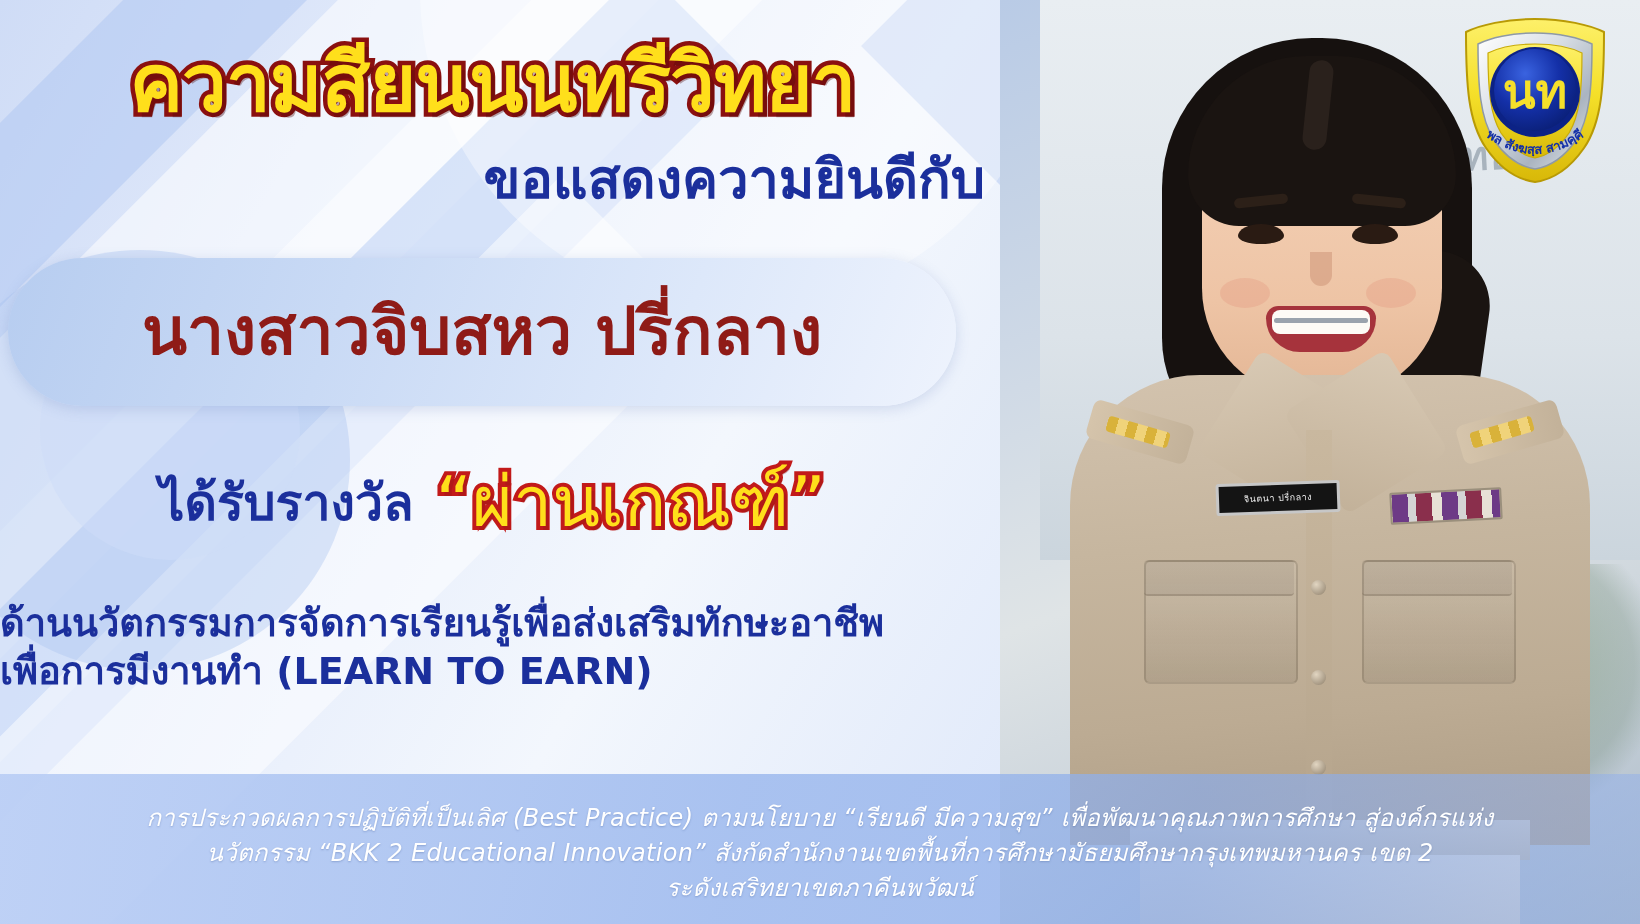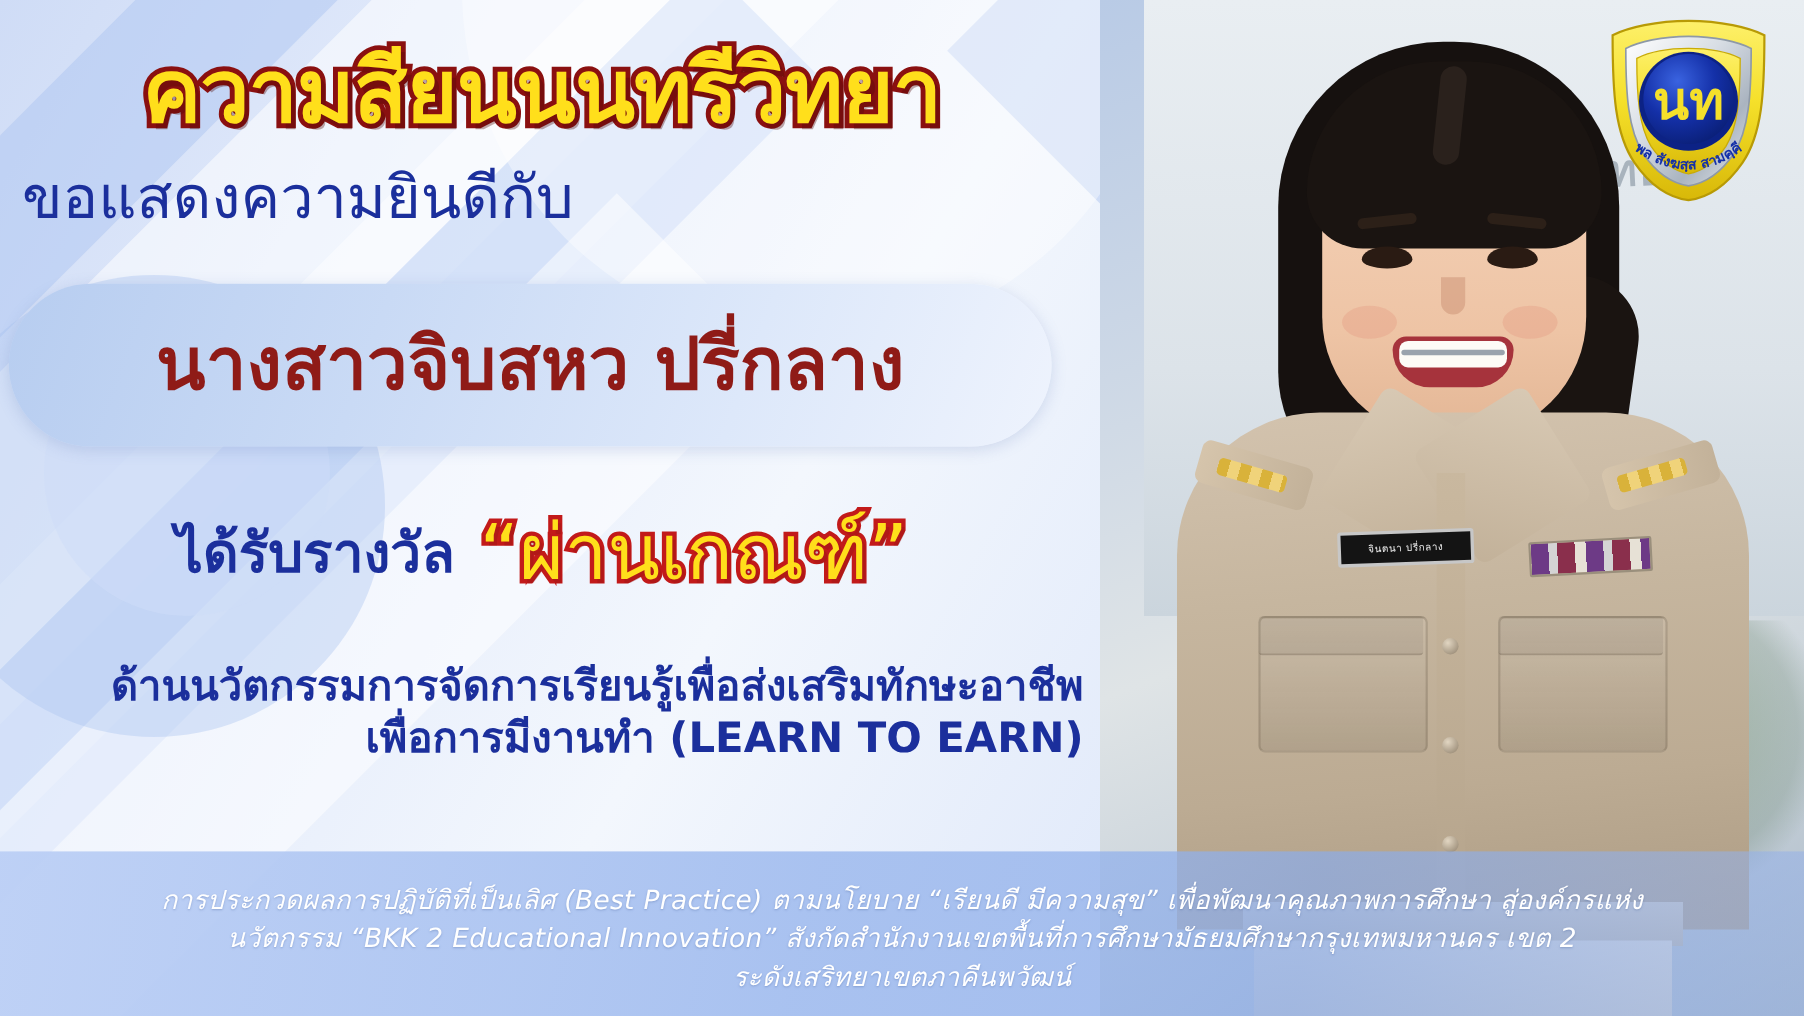--- a/index.html
+++ b/index.html
@@ -116,22 +116,22 @@
 
   
   .title{
     position:absolute;left:0;top:44px;width:985px;text-align:center;
     font-size:80px;font-weight:bold;line-height:1;color:#ffdf1b;
     -webkit-text-stroke:9px #8a1010;paint-order:stroke fill;
     text-shadow:4px 5px 0 rgba(80,10,10,.35);
     letter-spacing:-1px;
   }
   .subtitle{
-    position:absolute;left:0;top:150px;width:985px;text-align:left;
-    font-size:54px;font-weight:normal;color:#1b2f9c;line-height:1.1;margin-left:20px;
+    position:absolute;left:0;top:150px;width:985px;text-align:right;
+    font-size:54px;font-weight:bold;color:#1b2f9c;line-height:1.1;
   }
   .name-pill{
     position:absolute;left:8px;top:258px;width:948px;height:148px;
     border-radius:74px;
     background:linear-gradient(110deg,#b7cdf0 0%,#c9daf5 35%,#dde8fa 70%,#eef3fd 100%);
     box-shadow:0 3px 14px rgba(90,120,180,.22);
     display:flex;align-items:center;justify-content:center;
   }
   .name-text{font-size:66px;font-weight:bold;color:#8f1b17;letter-spacing:0px;line-height:1;}
 
@@ -140,21 +140,21 @@
     display:flex;align-items:center;justify-content:center;gap:22px;
   }
   .award-label{font-size:50px;font-weight:bold;color:#1b2f9c;}
   .award-value{
     font-size:70px;font-weight:normal;color:#ffdf1b;
     -webkit-text-stroke:8px #c21a1a;paint-order:stroke fill;
     text-shadow:3px 4px 0 rgba(140,20,20,.3);line-height:1.15;
   }
 
   .desc{
-    position:absolute;left:0;top:600px;width:985px;text-align:right;
+    position:absolute;left:0;top:600px;width:985px;text-align:left;
     color:#1b2f9c;font-weight:bold;line-height:1.26;
   }
   .desc .l1{font-size:38px;}
   .desc .l2{font-size:38px;}
   .desc .l3{font-size:38px;}
 
   .footer{
     position:absolute;left:0;bottom:0;width:1640px;height:150px;
     background:linear-gradient(100deg,rgba(186,206,245,.92) 0%,rgba(158,186,238,.86) 45%,rgba(140,172,232,.72) 72%,rgba(150,178,232,.55) 100%);
     display:flex;flex-direction:column;align-items:center;justify-content:center;

